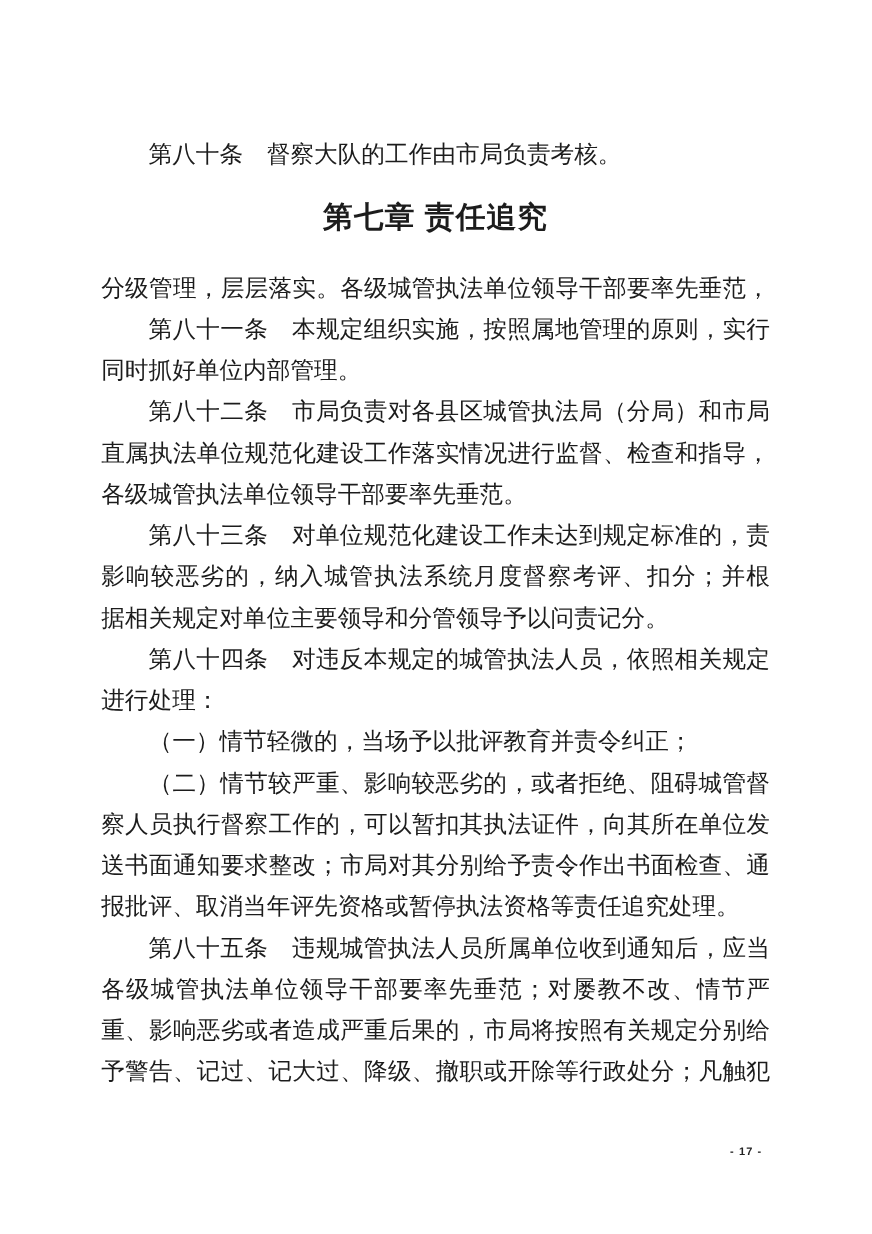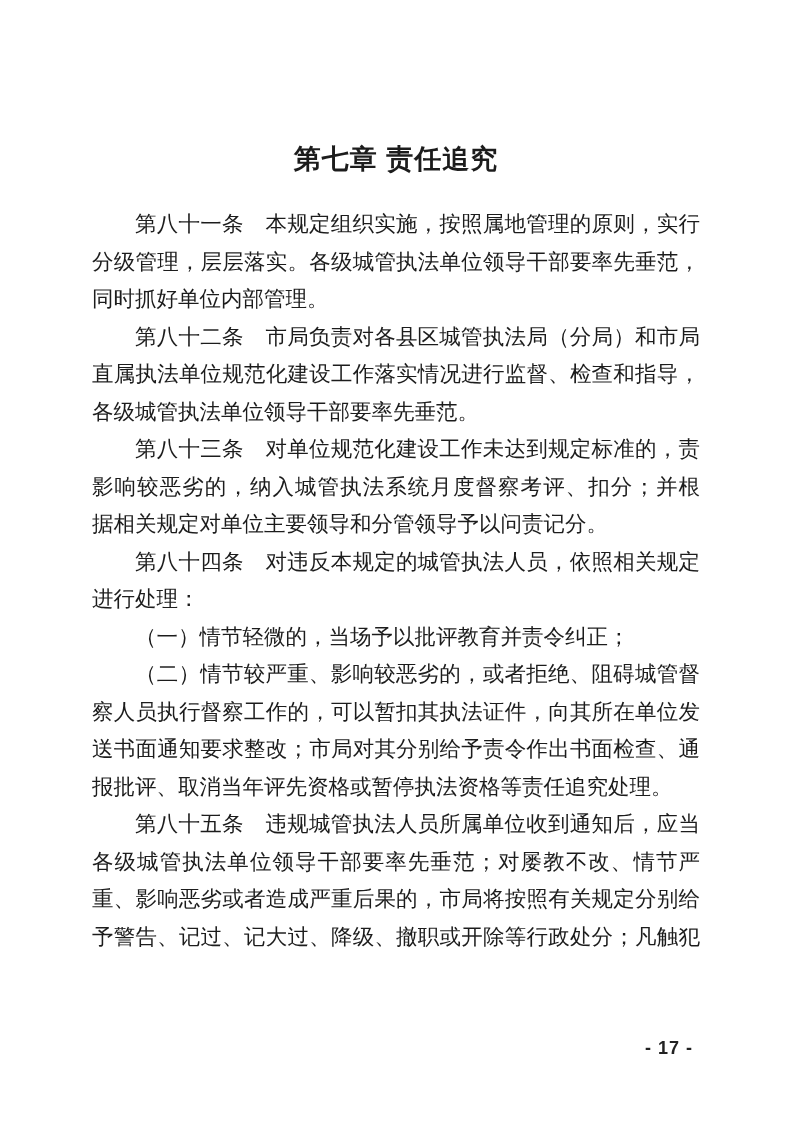--- a/index.html
+++ b/index.html
@@ -43,36 +43,39 @@
     text-align: center;
     margin: 18px 0 28px 0;
     letter-spacing: 1px;
   }
   .page-number {
     position: absolute;
     top: 1040px;
     right: 100px;
     font-family: "Liberation Sans", "DejaVu Sans", sans-serif;
     font-weight: 700;
-    font-size: 18px;
+    font-size: 10px;
     line-height: 16px;
     color: #222222;
     letter-spacing: 1px;
   }
 </style>
 </head>
 <body>
 
 <div class="page">
   <div class="content">
 
+  <div class="para">
+        <div class="line indent">第八十条　督察大队的工作由市局负责考核。</div>
+      </div>
       <div class="chapter-heading">第七章 责任追究</div>
       <div class="para">
+        <div class="line fill">分级管理，层层落实。各级城管执法单位领导干部要率先垂范，</div>
         <div class="line indent fill">第八十一条　本规定组织实施，按照属地管理的原则，实行</div>
-        <div class="line fill">分级管理，层层落实。各级城管执法单位领导干部要率先垂范，</div>
         <div class="line">同时抓好单位内部管理。</div>
       </div>
       <div class="para">
         <div class="line indent fill">第八十二条　市局负责对各县区城管执法局（分局）和市局</div>
         <div class="line fill">直属执法单位规范化建设工作落实情况进行监督、检查和指导，</div>
         <div class="line">各级城管执法单位领导干部要率先垂范。</div>
       </div>
       <div class="para">
         <div class="line indent fill">第八十三条　对单位规范化建设工作未达到规定标准的，责</div>
         <div class="line fill">影响较恶劣的，纳入城管执法系统月度督察考评、扣分；并根</div>

